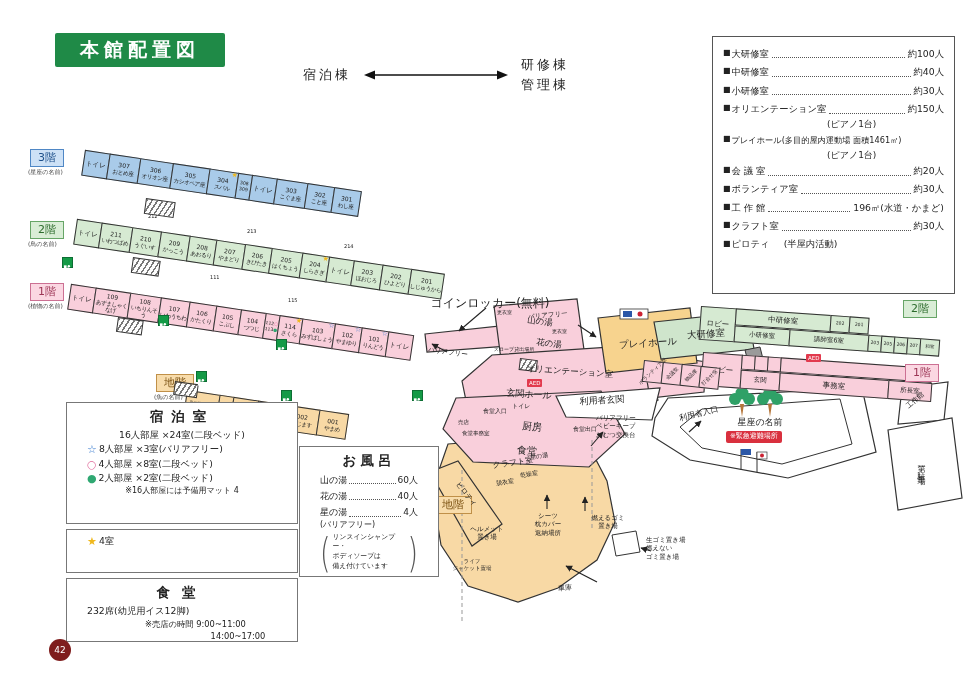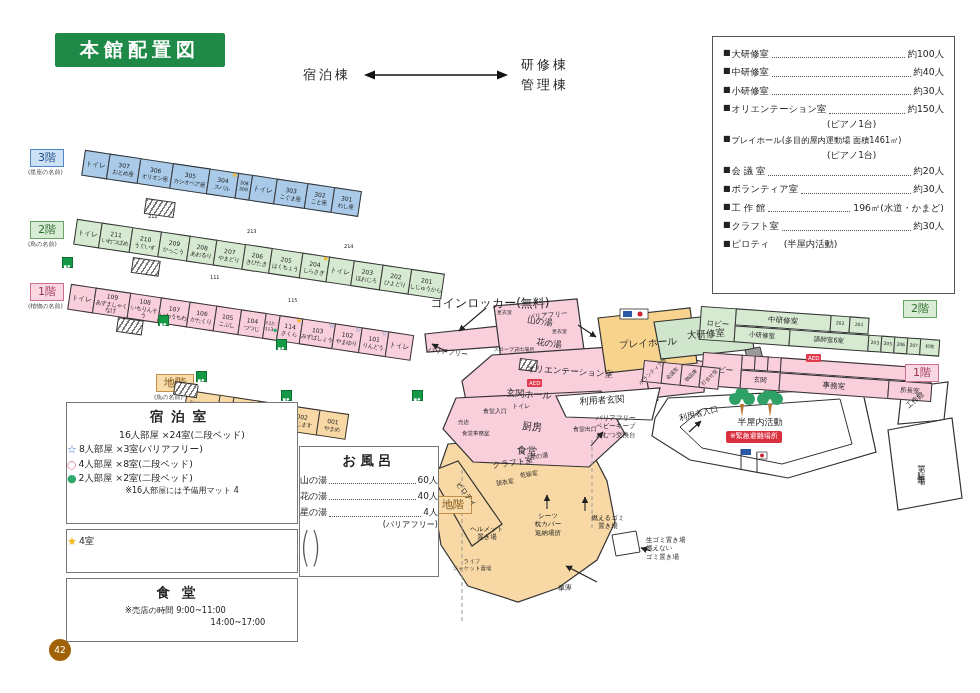--- a/index.html
+++ b/index.html
@@ -17,21 +17,21 @@
   
   .fac{position:absolute;left:712px;top:36px;width:243px;height:258px;border:1.5px solid #555;
     background:#fff;padding:7px 10px 0 10px;box-sizing:border-box;}
   .fac h2{margin:0 0 5px 0;font-size:15px;font-weight:bold;text-align:center;letter-spacing:7px;}
   .frow{display:flex;align-items:flex-end;font-size:9.3px;line-height:1.9;}
   .frow .bullet{margin-right:1px;font-size:8px;line-height:2.3;}
   .frow .dots{flex:1;border-bottom:1.3px dotted #555;margin:0 3px 4px 3px;min-width:6px;}
   .fnote{font-size:9px;padding-left:104px;line-height:1.4;}
   .frow.longlab{font-size:8.2px;}
   
-  .ibox{position:absolute;border:1.2px solid #777;background:#fff;box-sizing:border-box;padding:4px 0;}
+  .ibox{position:absolute;border:1.2px solid #777;background:#fff;box-sizing:border-box;padding:4px 20px;}
   .ibox h3{margin:1px 0 2px 0;font-size:13.5px;font-weight:bold;text-align:center;}
   .ls8{letter-spacing:8px;}.ls12{letter-spacing:12px;}.ls4{letter-spacing:4px;}
   .iline{font-size:9.3px;line-height:1.55;display:flex;align-items:center;}
   .iline .sym{font-size:11px;margin-right:2px;line-height:1;}
   .icenter{justify-content:center;}
   .inote{font-size:8px;text-align:center;line-height:1.3;}
   .inote2{font-size:8.3px;padding-left:58px;line-height:1.45;}
   .sym-b{color:#3f7fd0;}.sym-p{color:#e06a9a;}.sym-g{color:#2fa872;}.sym-y{color:#f0b81c;}
   .brow{display:flex;align-items:flex-end;font-size:9px;line-height:1.8;}
   .brow .dots{flex:1;border-bottom:1.2px dotted #555;margin:0 2px 4px 2px;}
@@ -68,21 +68,21 @@
   
   .ml{position:absolute;color:#222;white-space:pre-line;text-align:center;line-height:1.3;transform-origin:center;}
   .chip-red{position:absolute;background:#e23a4e;color:#fff;font-size:5.5px;padding:0 2px;border-radius:1px;line-height:1.5;}
   .badge-red{position:absolute;background:#d9303e;color:#fff;font-size:7px;padding:1px 4px;border-radius:2px;line-height:1.4;}
   .vert{writing-mode:vertical-rl;letter-spacing:3px;}
   
   .exit{position:absolute;width:11px;height:11px;background:#149a46;border:1px solid #0c6e33;box-sizing:border-box;}
   .stairs{position:absolute;border:1px solid #333;box-sizing:border-box;
     background:repeating-linear-gradient(115deg,#777 0 1.5px,#fcfcfc 1.5px 4.5px);transform-origin:0 0;}
   .pagenum{position:absolute;left:49px;top:639px;width:22px;height:22px;border-radius:50%;
-    background:#a16207;color:#fff;font-size:9px;display:flex;align-items:center;justify-content:center;}
+    background:#7f1d1d;color:#fff;font-size:9px;display:flex;align-items:center;justify-content:center;}
 </style>
 </head>
 <body>
 
 <div id="page">
 
   <svg class="base" width="980" height="693" viewBox="0 0 980 693">
     <defs>
       <marker id="ah" markerWidth="7" markerHeight="7" refX="5.5" refY="3" orient="auto">
         <path d="M0,0L6,3L0,6z" fill="#222"></path>
@@ -540,21 +540,21 @@
   <div class="ml" style="left:476px;top:407px;width:38px;font-size:6px;">食堂入口</div>
   <div class="ml" style="left:458px;top:419px;font-size:5.5px;">売店</div>
   <div class="ml" style="left:462px;top:430px;font-size:5.5px;">食堂事務室</div>
   <div class="ml" style="left:512px;top:420px;width:40px;font-size:10px;transform:rotate(4deg);">厨房</div>
   <div class="ml" style="left:507px;top:444px;width:40px;font-size:10px;transform:rotate(4deg);">食堂</div>
   <div class="ml" style="left:572px;top:425px;width:26px;font-size:6px;">食堂出口</div>
   <div class="ml" style="left:512px;top:402px;font-size:6px;">トイレ</div>
   <div class="ml" style="left:596px;top:414px;width:70px;font-size:6.5px;text-align:left;">バリアフリー
 ベビーキープ
 おむつ交換台</div>
-  <div class="ml" style="left:720px;top:417px;width:80px;font-size:9px;">半屋内活動</div>
+  <div class="ml" style="left:720px;top:417px;width:80px;font-size:9px;">星座の名前</div>
   <div class="badge-red" style="left:726px;top:431px;">※緊急避難場所</div>
   <div class="ml" style="left:905px;top:396px;font-size:7px;transform:rotate(-40deg);">工作館</div>
   <div class="ml vert" style="left:915px;top:430px;height:72px;font-size:8px;">第一駐車場</div>
   <div class="ml" style="left:478px;top:458px;width:70px;font-size:8px;transform:rotate(-8deg);">クラフト室</div>
   <div class="ml" style="left:530px;top:452px;font-size:6px;transform:rotate(-8deg);">星の湯</div>
   <div class="ml" style="left:520px;top:470px;font-size:6px;transform:rotate(-8deg);">乾燥室</div>
   <div class="ml" style="left:496px;top:478px;font-size:6px;transform:rotate(-8deg);">脱衣室</div>
   <div class="ml" style="left:444px;top:490px;width:44px;font-size:7px;transform:rotate(52deg);">ピロティ</div>
   <div class="ml" style="left:524px;top:512px;width:48px;font-size:6.5px;">シーツ
 枕カバー
@@ -590,20 +590,21 @@
 
   <div class="ibox" style="left:66px;top:529px;width:232px;height:44px;">
     <div class="iline">
         <span class="sym sym-y">★</span>
         <span>4室</span>
       </div>
   </div>
 
   <div class="ibox" style="left:66px;top:578px;width:232px;height:64px;">
     <h3 class="ls12">食堂</h3>
+    <div class="iline">232席(幼児用イス12脚)</div>
     <div class="inote2">※売店の時間 9:00~11:00</div>
     <div class="inote2" style="padding-left:112px;text-align:center;">14:00~17:00</div>
   </div>
 
   <div class="ibox" style="left:299px;top:446px;width:140px;height:131px;">
     <h3 class="ls4">お風呂</h3>
     <div class="brow">
         <span>山の湯</span>
         <span class="dots"></span>
         <span>60人</span>
@@ -612,22 +613,25 @@
         <span>花の湯</span>
         <span class="dots"></span>
         <span>40人</span>
       </div>
     <div class="brow">
         <span>星の湯</span>
         <span class="dots"></span>
         <span>4人</span>
       </div>
     <div style="font-size:8px;"></div>
-    <div style="font-size:8px;margin-top:-2px;text-align:right;">(バリアフリー)</div>
+    <div style="font-size:8px;margin-top:-2px;">(バリアフリー)</div>
     <div class="bathnote">
       <span class="bigparen">(</span>
+      <span class="txt">リンスインシャンプー・
+ボディソープは
+備え付けています</span>
       <span class="bigparen">)</span>
     </div>
   </div>
 
   <div class="pagenum">42</div>
 
 </div>
 
 </body></html>

